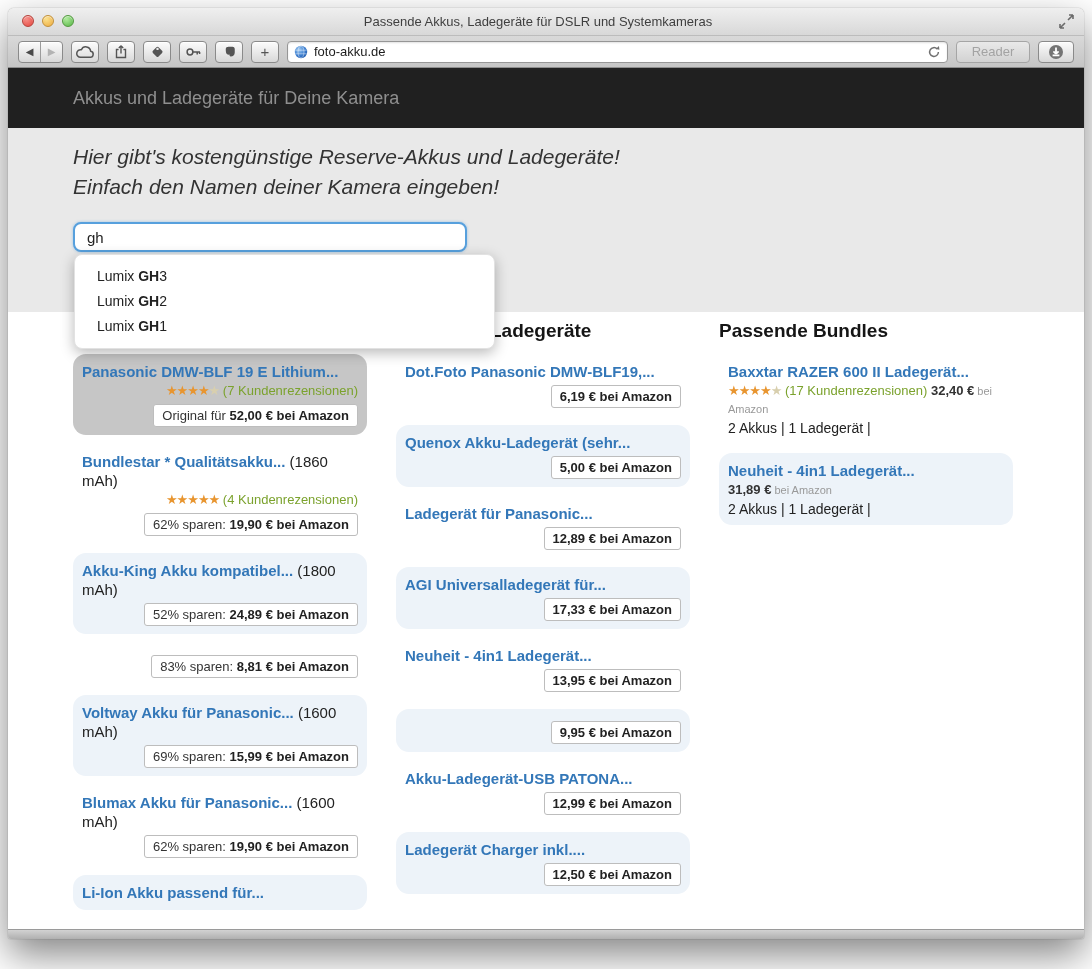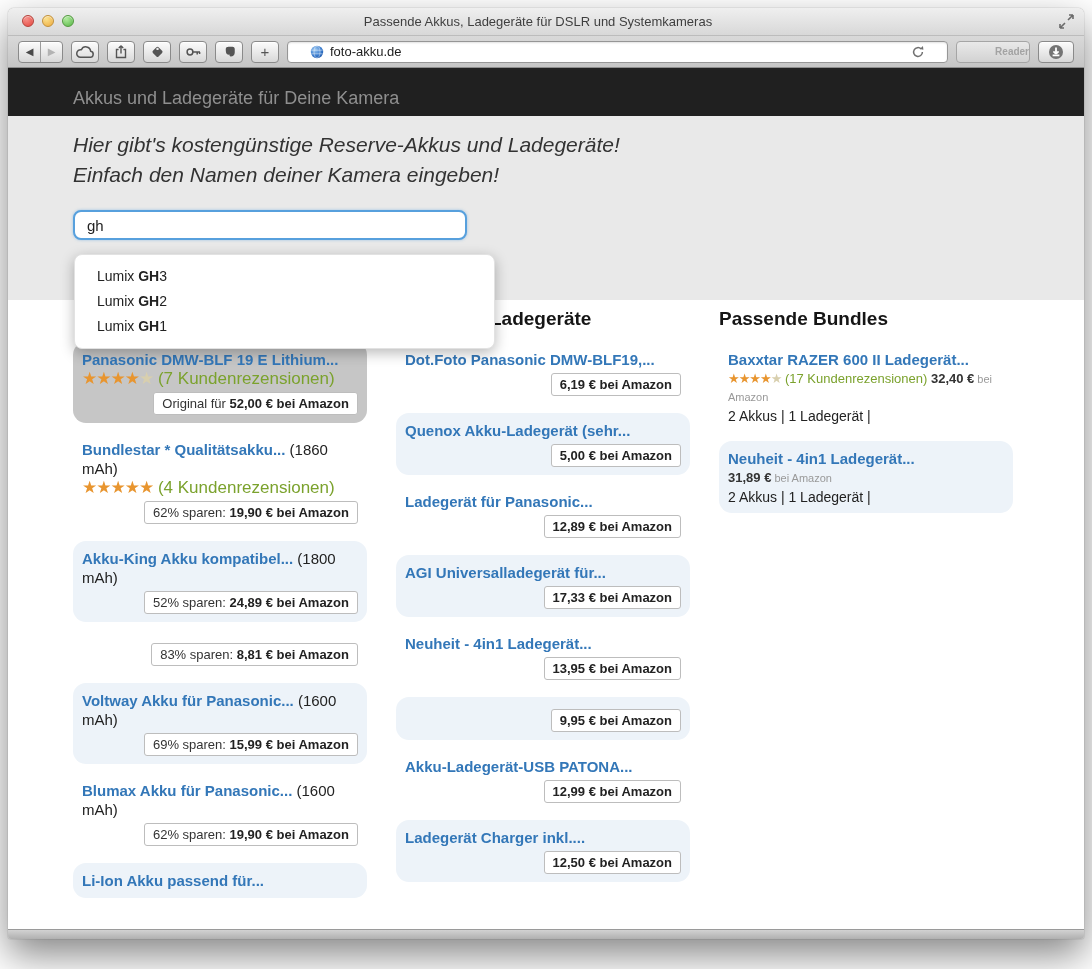--- a/index.html
+++ b/index.html
@@ -44,40 +44,40 @@
     background:linear-gradient(#fcfcfc,#d8d8d8);
     box-shadow:inset 0 1px 0 #fff;
     display:flex;align-items:center;justify-content:center;
     color:#555;font-size:12px;min-width:26px;
   }
   .navgroup{display:flex;height:20px;border:1px solid #8a8a8a;border-radius:4px;overflow:hidden;background:linear-gradient(#fcfcfc,#d8d8d8);box-shadow:inset 0 1px 0 #fff;}
   .navgroup .seg{width:21px;display:flex;align-items:center;justify-content:center;font-size:10px;color:#4a4a4a;}
   .navgroup .seg + .seg{border-left:1px solid #9c9c9c;color:#b3b3b3;}
   .addressbar{
     flex:1;height:20px;background:#fff;border:1px solid #969696;border-radius:4px;
-    display:flex;align-items:center;padding:0 22px;gap:6px;
+    display:flex;align-items:center;padding:0 6px;gap:6px;
     box-shadow:inset 0 1px 2px rgba(0,0,0,.12);
   }
   .addressbar .url{font-size:13px;color:#1c1c1c;flex:1;}
   .reader-btn{
     height:20px;width:72px;border:1px solid #a5a5a5;border-radius:4px;
     background:linear-gradient(#e9e9e9,#d2d2d2);
-    display:flex;align-items:center;justify-content:flex-end;
-    font-size:10px;color:#a3a3a3;font-weight:bold;
+    display:flex;align-items:center;justify-content:center;
+    font-size:13px;color:#a3a3a3;
   }
   .dl-btn{width:34px;}
   .window-bottom{
     height:9px;flex:0 0 9px;
     background:linear-gradient(#d2d2d2,#b0b0b0);
     border-top:1px solid #9a9a9a;
   }
   
   .viewport{flex:1;position:relative;background:#fff;overflow:hidden;}
   .site-header{
-    height:48px;line-height:60px;background:#202020;
+    height:60px;line-height:60px;background:#202020;
     color:#8f8f8f;font-size:18px;padding-left:65px;
   }
   .hero{
     height:184px;box-sizing:border-box;background:#e9e9e9;
     padding:14px 0 0 65px;
   }
   .hero .line{font-size:21px;line-height:30px;color:#333;font-style:italic;}
   .search-input{
     display:block;margin-top:20px;width:394px;height:30px;box-sizing:border-box;
     border:2px solid #57a0dd;border-radius:8px;outline:none;
@@ -98,21 +98,21 @@
   .col{width:294px;flex:0 0 294px;}
   .col h2{margin:0 0 12px 0;font-size:19px;font-weight:bold;color:#151515;}
   .row{
     border-radius:13px;padding:8px 9px;margin-bottom:9px;background:#fff;
   }
   .row.alt{background:#edf3f9;}
   .row.hover{background:#c6c6c6;}
   .ptitle{font-size:15px;line-height:19px;}
   .ptitle .link{color:#3377b8;font-weight:bold;text-decoration:none;}
   .ptitle .suffix{color:#222;font-weight:normal;}
-  .starsline{font-size:17px;line-height:18px;margin-top:1px;}
+  .starsline{font-size:13px;line-height:18px;margin-top:1px;text-align:right;}
   .stars{color:#e8952f;letter-spacing:-1px;}
   .stars-pale{color:#d8cfae;letter-spacing:-1px;}
   .reviews{color:#7ba22d;text-decoration:none;}
   .badgeline{text-align:right;margin-top:4px;}
   .badge{
     display:inline-block;background:#fff;border:1px solid #bdbdbd;border-radius:3px;
     padding:3px 8px;font-size:13px;color:#333;
   }
   .badge b{color:#222;}
   .bundle-meta{font-size:13px;color:#333;line-height:17px;margin-top:1px;}

